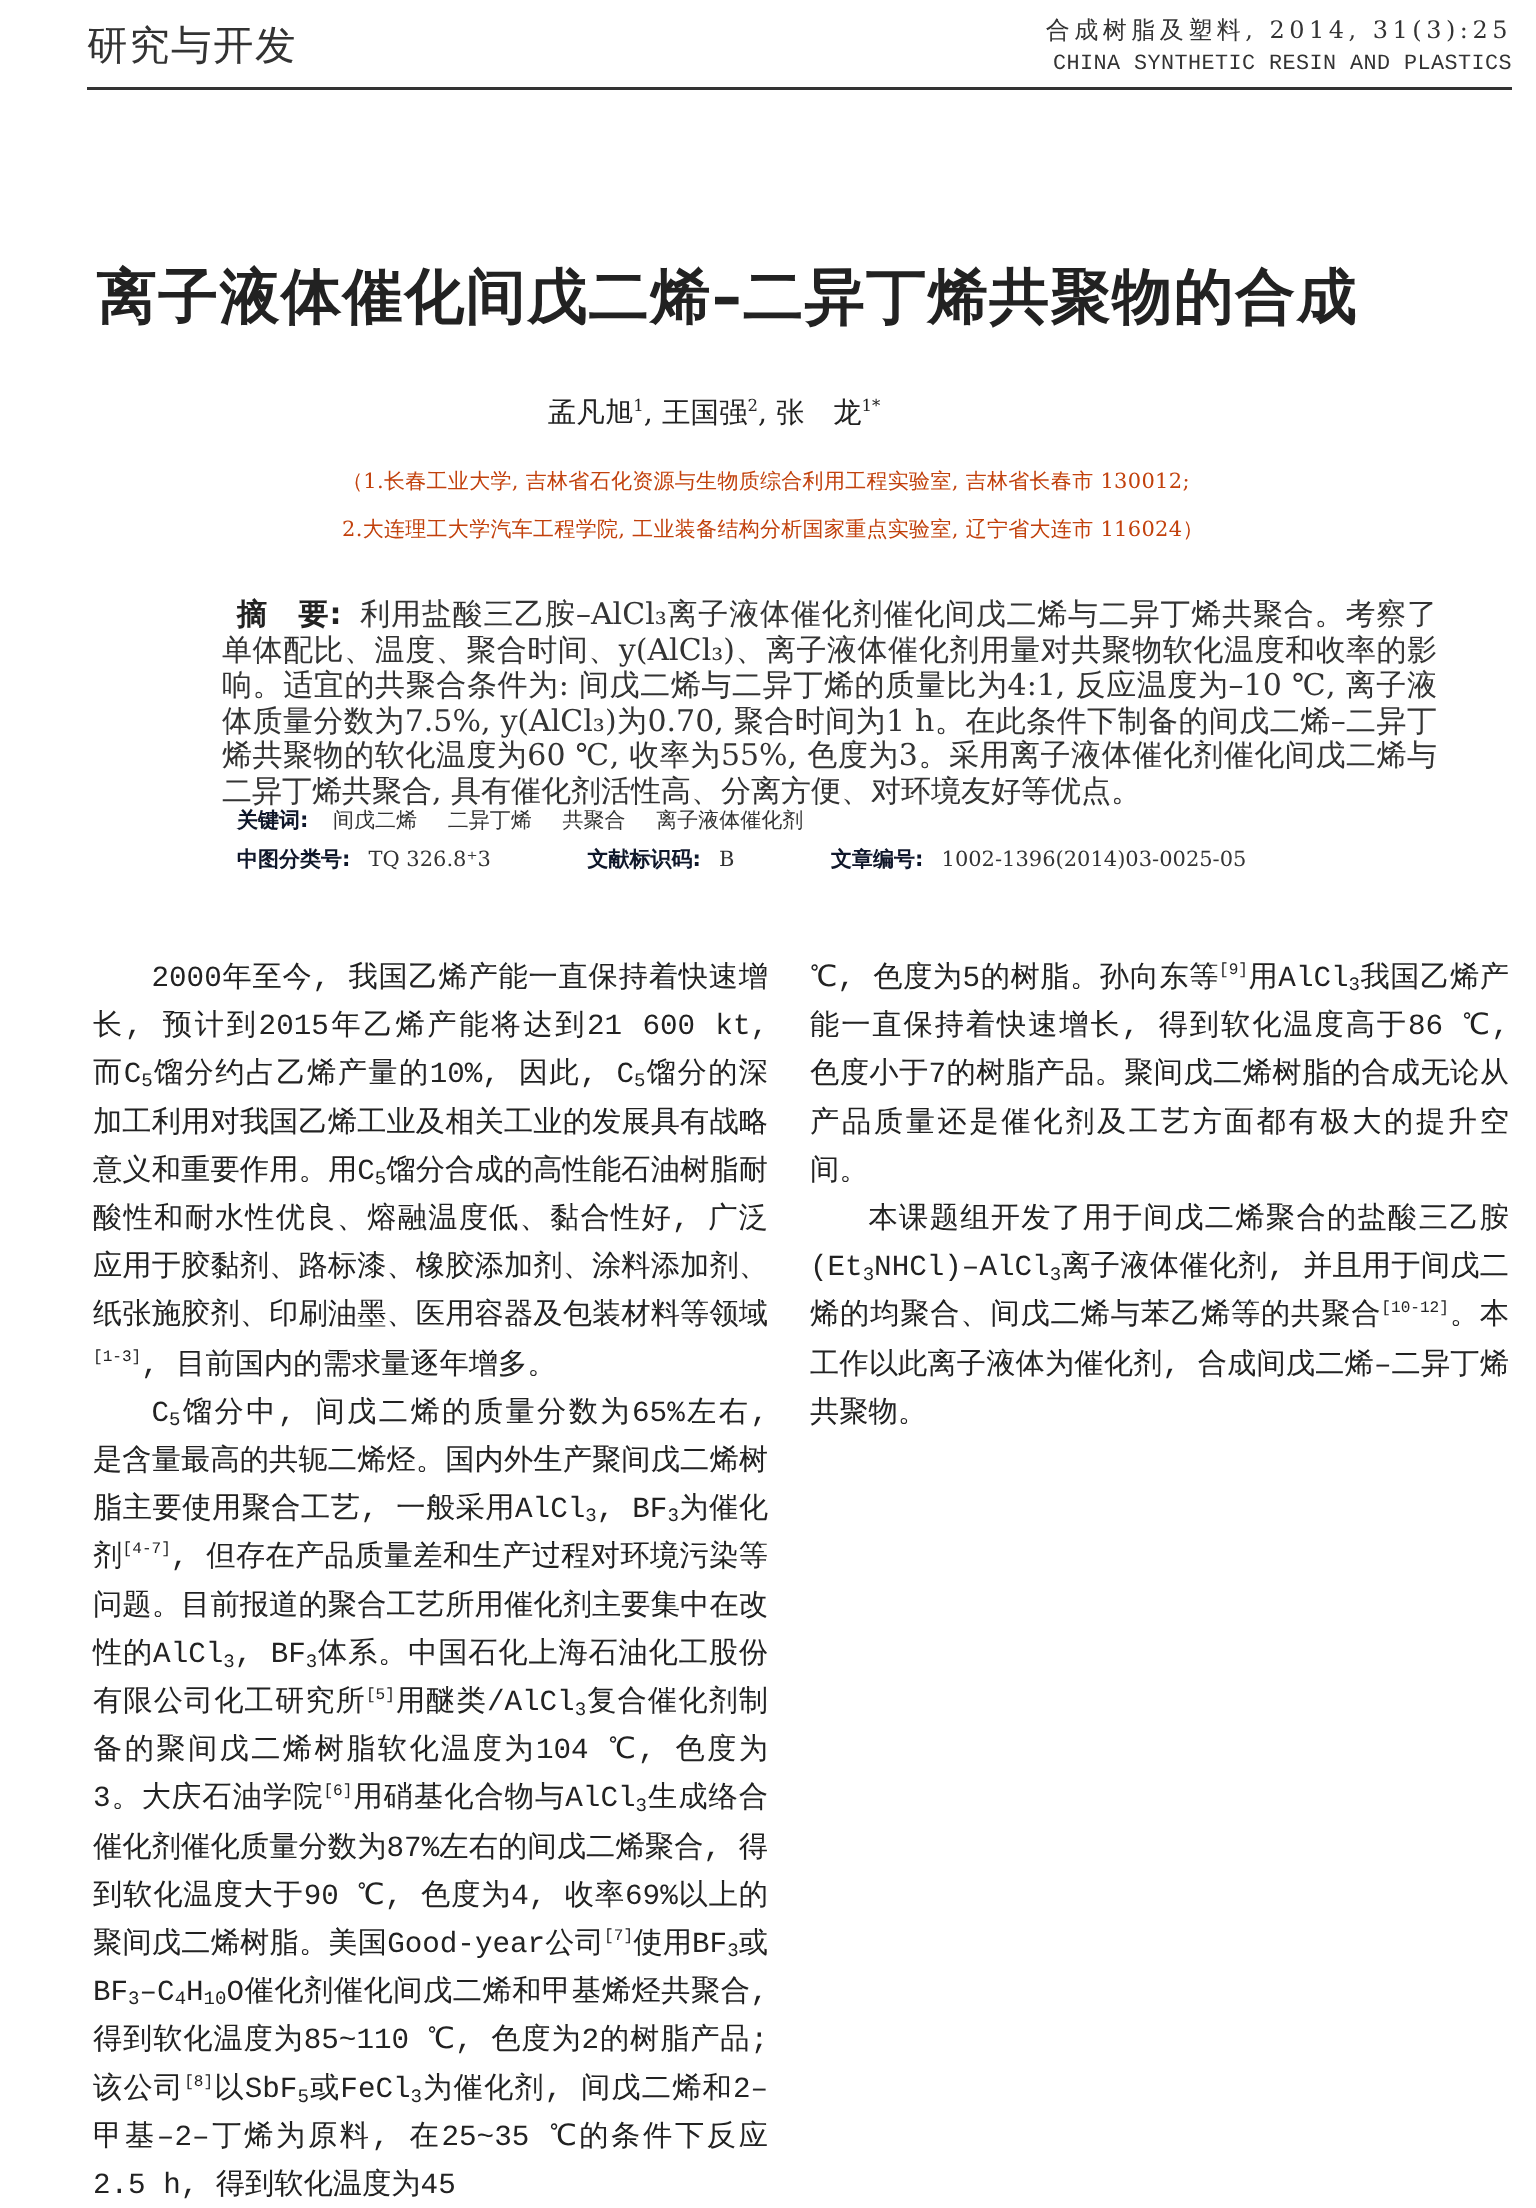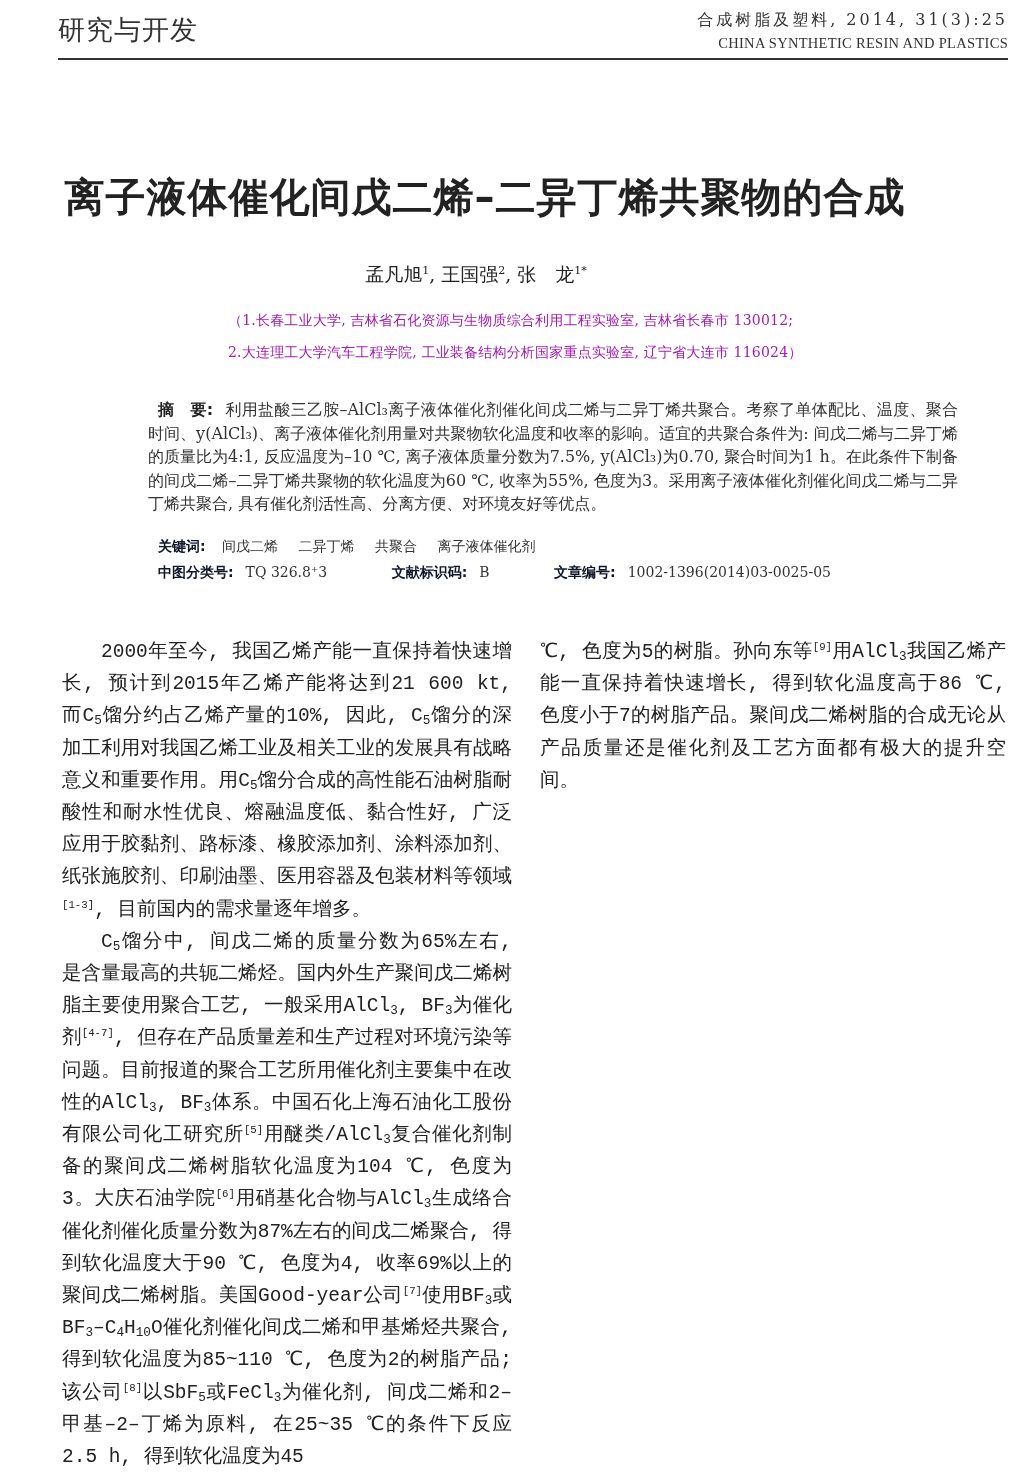--- a/index.html
+++ b/index.html
@@ -3,32 +3,32 @@
 <meta charset="utf-8">
 <style>
   html, body { margin: 0; padding: 0; background: #ffffff; }
   body { width: 1024px; height: 1472px; position: relative; overflow: hidden; color: #1a1a1a;
          font-family: "DejaVu Serif", "Liberation Serif", serif; }
   .running-head { position: absolute; left: 58px; top: 8px; width: 950px; height: 52px; }
   .section-label { position: absolute; left: 0; top: 4px; font-size: 27px; color: #333; letter-spacing: 1px;
                    font-family: "DejaVu Sans", sans-serif; font-weight: normal; }
   .journal-cn { position: absolute; right: 0; top: 2px; font-size: 16px; color: #333; letter-spacing: 3px; white-space: nowrap; margin-left: 44px; }
   .journal-en { position: absolute; right: 0; top: 27px; font-size: 14.5px; color: #333; letter-spacing: 0.3px; white-space: nowrap;
-                font-family: Liberation Serif, serif; }
+                font-family: Liberation Mono, monospace; }
   .head-rule { position: absolute; left: 58px; top: 58px; width: 950px; height: 2px; background: #333; }
 
   .title { position: absolute; left: 0; top: 170px; width: 920px; text-align: center; font-size: 40px; font-weight: bold;
            color: #222; letter-spacing: 1px; font-family: "DejaVu Sans", sans-serif; padding-left: 50px; box-sizing: border-box; }
   .authors { position: absolute; left: 0; top: 262px; width: 872px; text-align: center; font-size: 19px; color: #222; padding-left: 80px; box-sizing: border-box; }
   .authors sup { font-size: 11px; }
-  .affil { position: absolute; left: 228px; font-size: 14px; color: #a21caf; white-space: nowrap; letter-spacing: 0.2px; }
+  .affil { position: absolute; left: 228px; font-size: 14px; color: #c2410c; white-space: nowrap; letter-spacing: 0.2px; }
   .affil-1 { top: 312px; }
   .affil-2 { top: 344px; }
 
-  .abstract { position: absolute; left: 148px; top: 398px; width: 810px; font-size: 16px; line-height: 23.5px; color: #333; }
+  .abstract { position: absolute; left: 148px; top: 398px; width: 810px; font-size: 20px; line-height: 23.5px; color: #333; }
   .abstract .label { font-weight: bold; font-family: "DejaVu Sans", sans-serif; margin-left: 10px; margin-right: 12px; color: #222; }
   .abstract .text { text-align: justify; }
   .meta-line { position: absolute; left: 158px; font-size: 14px; color: #333; white-space: nowrap; }
   .meta-line .label { font-weight: bold; font-family: "DejaVu Sans", sans-serif; color: #0f172a; margin-right: 12px; }
   .keywords { top: 538px; }
   .keywords .kw { margin-right: 16px; }
   .classline { top: 564px; }
   .classline .gap { display: inline-block; width: 60px; }
 
   .col { position: absolute; top: 636px; font-size: 19.5px; line-height: 32.2px; color: #222; text-align: justify; }
@@ -78,13 +78,14 @@
   <span class="label">文章编号:</span><span>1002-1396(2014)03-0025-05</span>
 </div>
 
 <div class="col col-left">
   <p><span>2000年至今, 我国乙烯产能一直保持着快速增长, 预计到2015年乙烯产能将达到21 600 kt, 而C</span><sub>5</sub><span>馏分约占乙烯产量的10%, 因此, C</span><sub>5</sub><span>馏分的深加工利用对我国乙烯工业及相关工业的发展具有战略意义和重要作用。用C</span><sub>5</sub><span>馏分合成的高性能石油树脂耐酸性和耐水性优良、熔融温度低、黏合性好, 广泛应用于胶黏剂、路标漆、橡胶添加剂、涂料添加剂、纸张施胶剂、印刷油墨、医用容器及包装材料等领域</span><span class="cite">[1-3]</span><span>, 目前国内的需求量逐年增多。</span></p>
   <p><span>C</span><sub>5</sub><span>馏分中, 间戊二烯的质量分数为65%左右, 是含量最高的共轭二烯烃。国内外生产聚间戊二烯树脂主要使用聚合工艺, 一般采用AlCl</span><sub>3</sub><span>, BF</span><sub>3</sub><span>为催化剂</span><span class="cite">[4-7]</span><span>, 但存在产品质量差和生产过程对环境污染等问题。目前报道的聚合工艺所用催化剂主要集中在改性的AlCl</span><sub>3</sub><span>, BF</span><sub>3</sub><span>体系。中国石化上海石油化工股份有限公司化工研究所</span><span class="cite">[5]</span><span>用醚类/AlCl</span><sub>3</sub><span>复合催化剂制备的聚间戊二烯树脂软化温度为104 ℃, 色度为3。大庆石油学院</span><span class="cite">[6]</span><span>用硝基化合物与AlCl</span><sub>3</sub><span>生成络合催化剂催化质量分数为87%左右的间戊二烯聚合, 得到软化温度大于90 ℃, 色度为4, 收率69%以上的聚间戊二烯树脂。美国Good-year公司</span><span class="cite">[7]</span><span>使用BF</span><sub>3</sub><span>或BF</span><sub>3</sub><span>–C</span><sub>4</sub><span>H</span><sub>10</sub><span>O催化剂催化间戊二烯和甲基烯烃共聚合, 得到软化温度为85~110 ℃, 色度为2的树脂产品; 该公司</span><span class="cite">[8]</span><span>以SbF</span><sub>5</sub><span>或FeCl</span><sub>3</sub><span>为催化剂, 间戊二烯和2–甲基–2–丁烯为原料, 在25~35 ℃的条件下反应2.5 h, 得到软化温度为45</span></p>
 </div>
 
 <div class="col col-right">
   <p class="noindent"><span>℃, 色度为5的树脂。孙向东等</span><span class="cite">[9]</span><span>用AlCl</span><sub>3</sub><span>我国乙烯产能一直保持着快速增长, 得到软化温度高于86 ℃, 色度小于7的树脂产品。聚间戊二烯树脂的合成无论从产品质量还是催化剂及工艺方面都有极大的提升空间。</span></p>
+  <p><span>本课题组开发了用于间戊二烯聚合的盐酸三乙胺(Et</span><sub>3</sub><span>NHCl)–AlCl</span><sub>3</sub><span>离子液体催化剂, 并且用于间戊二烯的均聚合、间戊二烯与苯乙烯等的共聚合</span><span class="cite">[10-12]</span><span>。本工作以此离子液体为催化剂, 合成间戊二烯–二异丁烯共聚物。</span></p>
 </div>
 
 </body></html>

